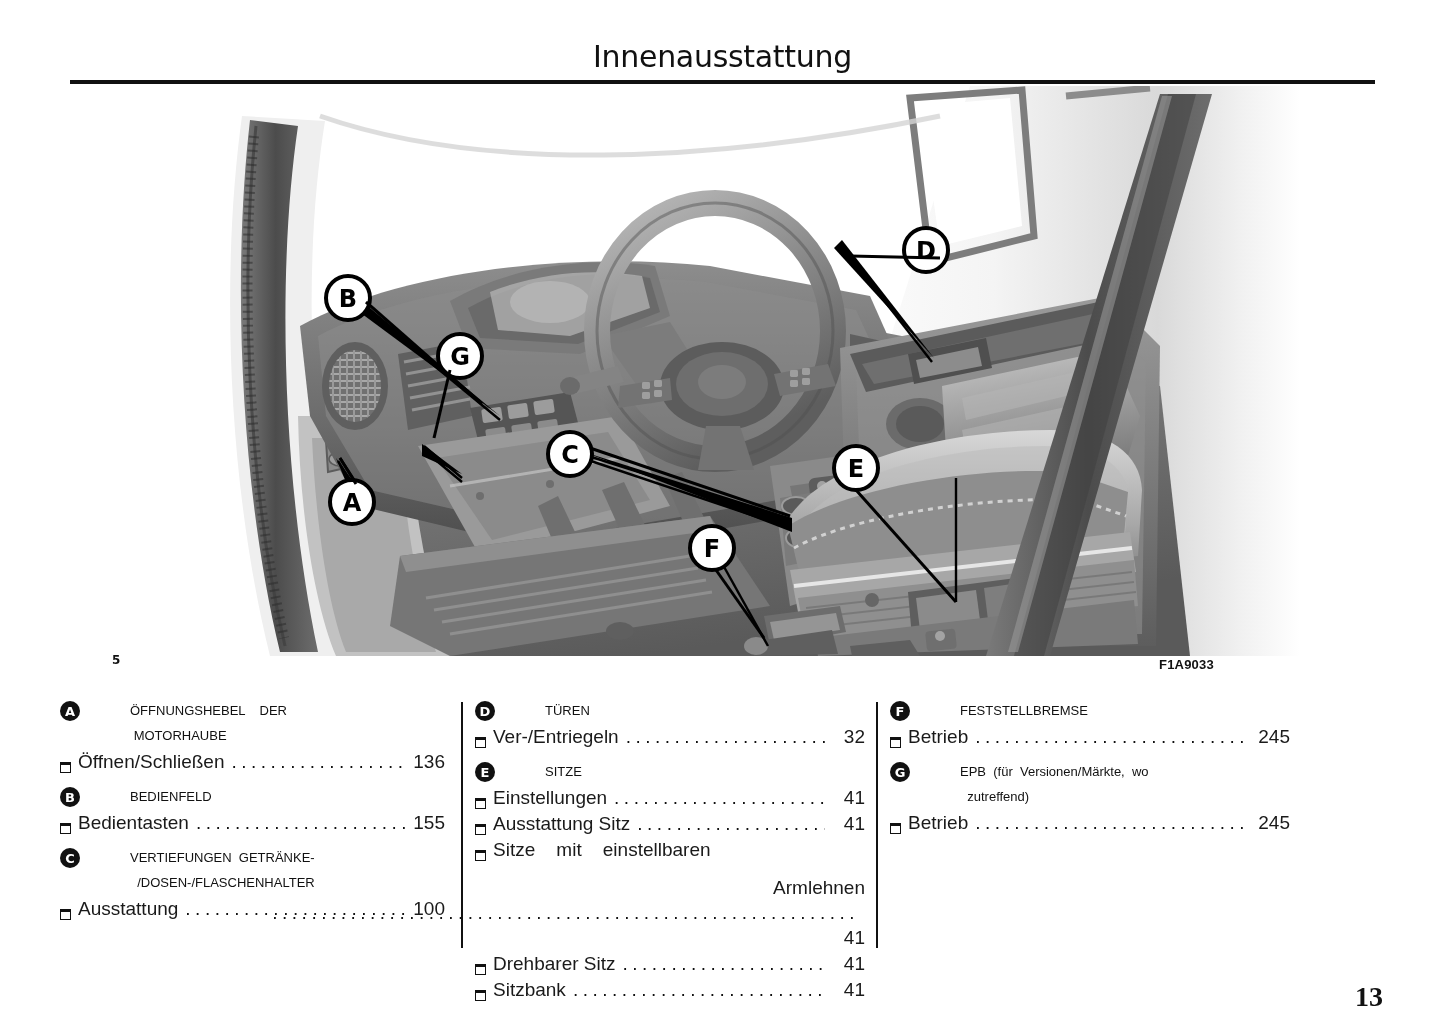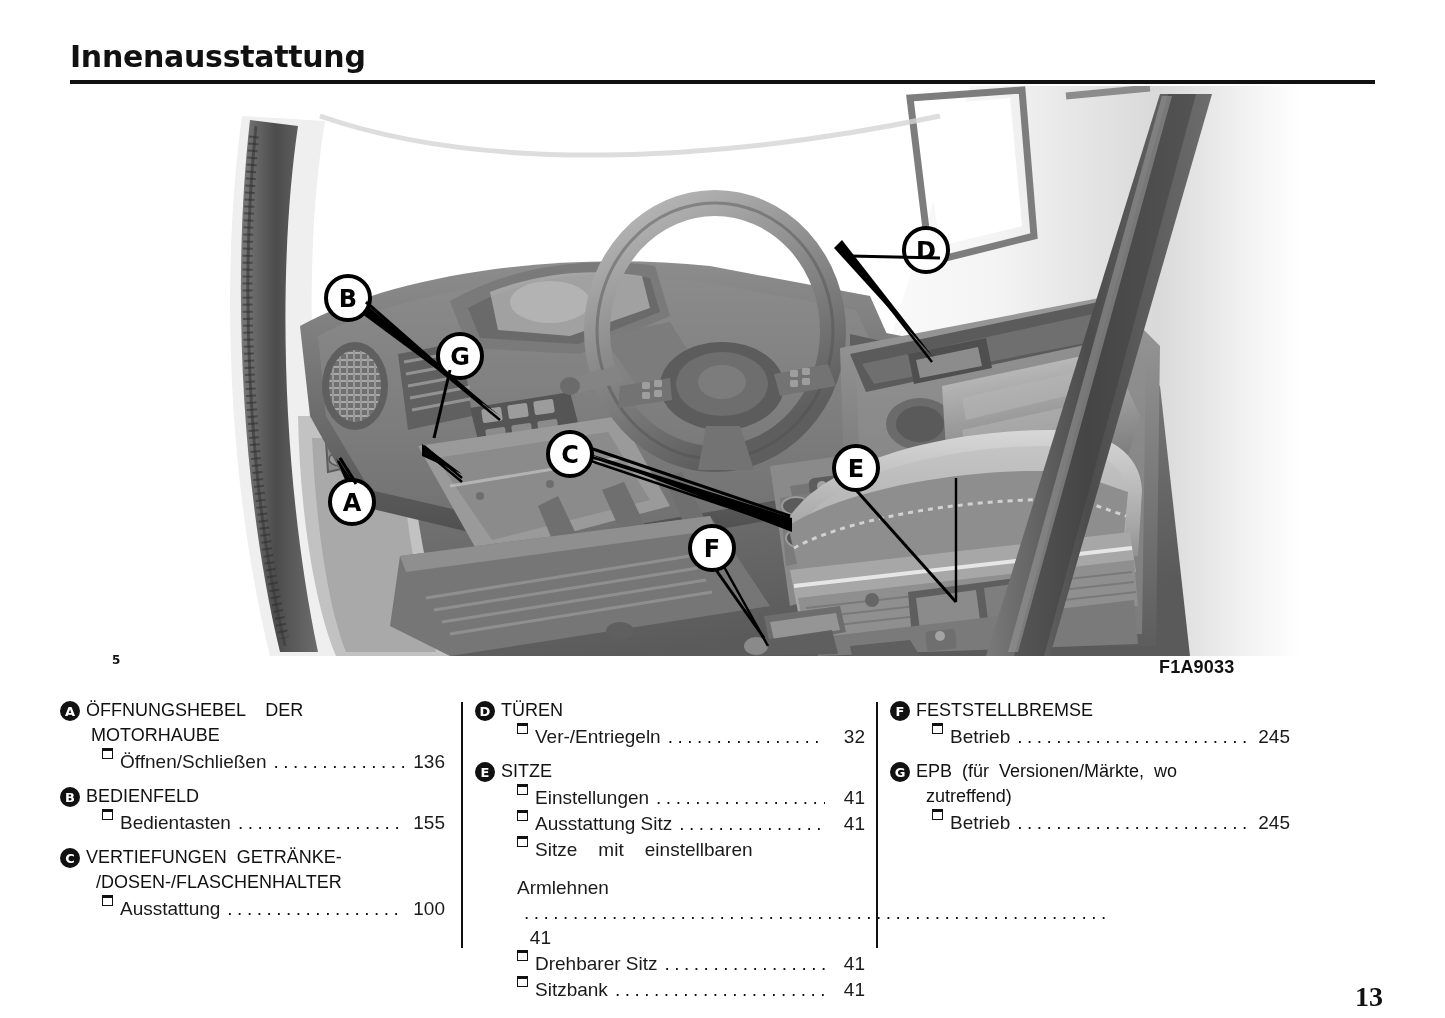--- a/index.html
+++ b/index.html
@@ -9,40 +9,41 @@
     font-family:"Liberation Sans", sans-serif;
     color:#1a1a1a;
     overflow:hidden;
     position:relative;
   }
   .page{position:absolute;inset:0;}
 
   
   .header{position:absolute;left:70px;top:40px;width:1305px;}
   .header-title{
-    font-size:30px;font-weight:bold;letter-spacing:-0.3px;
+    font-size:30px;font-weight:normal;letter-spacing:-0.3px;
     line-height:34px;color:#111;
     font-family:"DejaVu Sans","Liberation Sans",sans-serif;
+    text-align:center;
   }
   .header-rule{
     position:absolute;left:0;top:40px;width:1305px;height:4px;background:#111;
   }
 
   
   .figure{position:absolute;left:150px;top:86px;width:1150px;height:570px;}
   .figure svg{display:block;width:100%;height:100%;}
 
   .fig-num{
     position:absolute;left:112px;top:653px;
     font-size:12px;font-weight:bold;color:#111;
     font-family:"DejaVu Sans","Liberation Sans",sans-serif;
   }
   .fig-code{
     position:absolute;left:1159px;top:657px;
-    font-size:18px;font-weight:bold;color:#111;letter-spacing:0.2px;
+    font-size:13px;font-weight:bold;color:#111;letter-spacing:0.2px;
   }
 
   
   .legend{position:absolute;left:60px;top:698px;width:1320px;height:250px;}
   .col{position:absolute;top:0;}
   .col-a{left:0px;width:385px;}
   .col-b{left:415px;width:390px;}
   .col-c{left:830px;width:400px;}
 
   .divider{position:absolute;top:4px;width:2px;height:246px;background:#111;}
@@ -58,28 +59,27 @@
     flex:0 0 auto;
     width:20px;height:20px;border-radius:50%;
     background:#111;color:#fff;
     font-size:13px;font-weight:bold;
     display:flex;align-items:center;justify-content:center;
     font-family:"DejaVu Sans","Liberation Sans",sans-serif;
     margin-top:3px;margin-right:6px;
   }
   .group-title{
     flex:1 1 auto;
-    font-size:18px;line-height:25px;white-space:pre-wrap;
+    font-size:13px;line-height:25px;white-space:pre-wrap;margin-left:44px;
   }
   .group-title.just{text-align:justify;}
   .entry{
-    display:flex;align-items:flex-start;
+    display:flex;align-items:flex-end;
     font-size:19px;line-height:25px;
     margin-top:1px;
-    margin-left:42px;
   }
   .sqbullet{
     flex:0 0 auto;
     width:11px;height:11px;
     border:1.6px solid #111;
     border-top-width:3px;border-left-width:1.6px;
     box-sizing:border-box;
     margin-right:7px;
     position:relative;top:-1px;
   }

